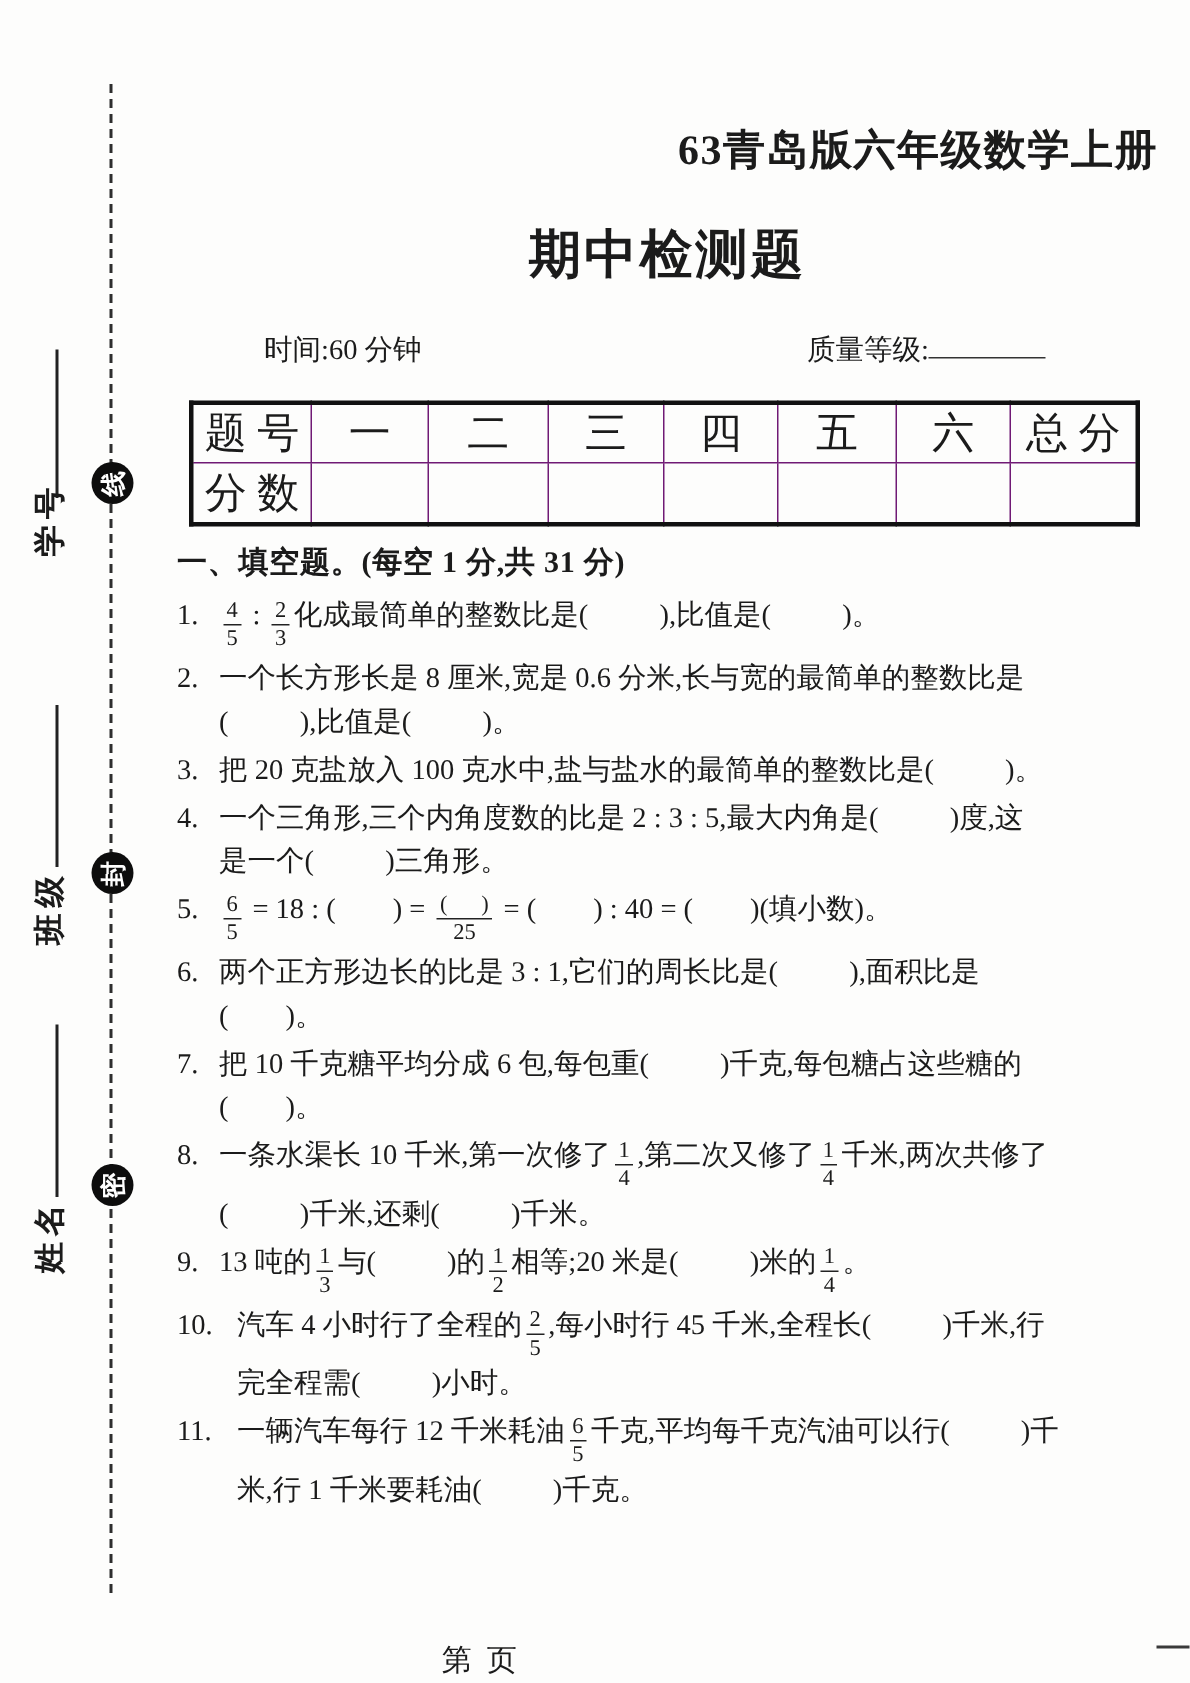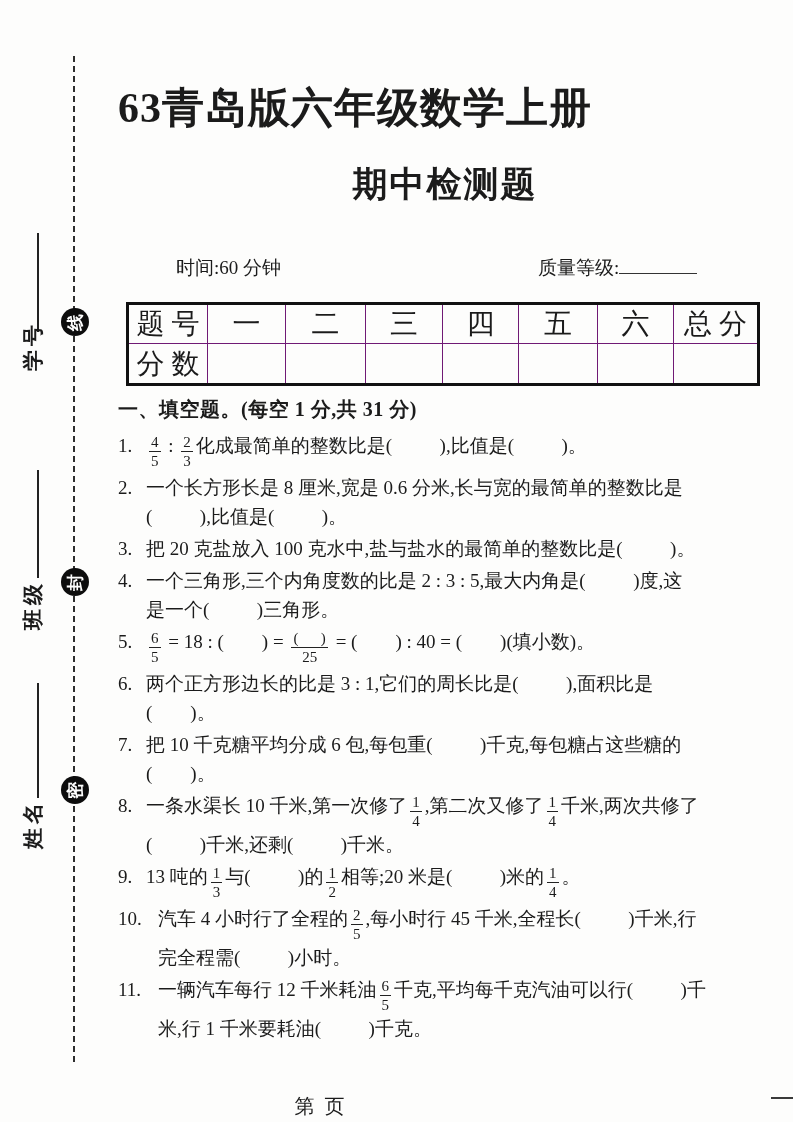--- a/index.html
+++ b/index.html
@@ -28,24 +28,24 @@
   .vl-3 { left:19px; top:849px; }
   .seal-circle {
     position:absolute; left:61px; width:28px; height:28px; border-radius:50%;
     background:#0d0d0d; color:#ffffff; display:flex; align-items:center; justify-content:center;
   }
   .sc-1 { top:308px; } .sc-2 { top:568px; } .sc-3 { top:776px; }
   .seal-circle span { display:block; transform:rotate(-90deg); font-size:17px; font-weight:bold; }
 
   
   .content { position:absolute; left:118px; top:0; width:654px; }
-  .doc-title { margin:86px 0 0; font-size:42px; font-weight:bold; text-align:left; letter-spacing:1px; line-height:1.05; }
+  .doc-title { margin:86px 0 0; font-size:28px; font-weight:bold; text-align:right; letter-spacing:1px; line-height:1.05; }
   .doc-subtitle { margin:37px 0 0; font-size:35px; font-weight:bold; text-align:center; letter-spacing:2px; line-height:1.0; }
 
-  .info-bar { position:relative; margin-top:53px; height:27px; font-size:19px; }
+  .info-bar { position:relative; margin-top:33px; height:27px; font-size:19px; }
   .info-item { position:absolute; top:0; white-space:nowrap; }
   .info-time { left:58px; }
   .info-writing { left:210px; }
   .info-quality { left:420px; }
   .uline { display:inline-block; width:78px; height:15px; border-bottom:1.5px solid #333; }
 
   table.score-table { border-collapse:collapse; table-layout:fixed; margin:20px 0 0 8px; border:3px solid #111; }
   table.score-table td { border:1px solid #701a75; text-align:center; font-size:28px; padding:0; }
   table.score-table tr.r1 td { height:37px; }
   table.score-table tr.r2 td { height:39px; }

